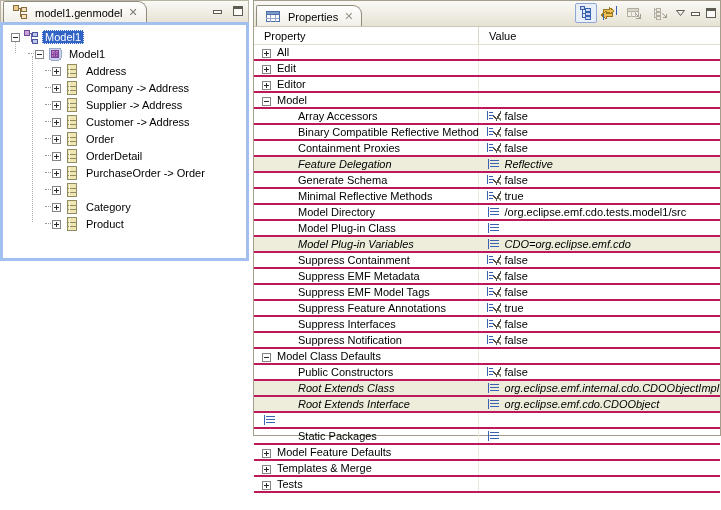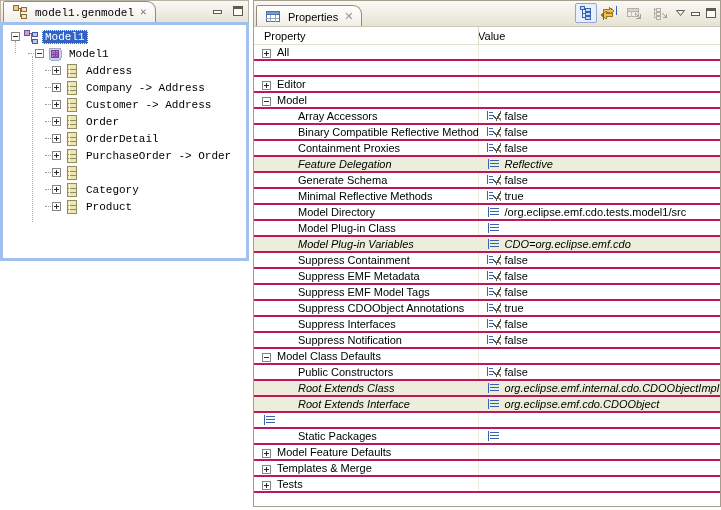--- a/index.html
+++ b/index.html
@@ -2,21 +2,21 @@
 <html><head>
 <meta charset="utf-8">
 <style>
   * { margin:0; padding:0; box-sizing:border-box; }
   html,body { width:721px; height:510px; background:#ffffff; overflow:hidden;
     font-family:"Liberation Sans","DejaVu Sans",sans-serif; font-size:11px; color:#000; }
 
   .panel { position:absolute; }
 
   
-  #editor-panel { left:0; top:1; width:249px; height:262px;font-family:Liberation Mono, monospace; }
+  #editor-panel { left:0; top:1; width:249px; height:262px; }
   .tabrow { position:relative; height:22px;
     background:linear-gradient(#FAF9F5,#E6E2D4); border:1px solid #B9B3A3; border-bottom:none;
     display:flex; align-items:flex-end; }
   .tab { display:flex; align-items:center; gap:4px; height:21px; padding:0 8px 0 5px;
     background:linear-gradient(#FFFFFF,#F1EFE7); border:1px solid #918B7D; border-bottom:none;
     border-radius:2px 9px 0 0; margin-left:2px; white-space:nowrap; }
   .tab .title { padding-top:1px; }
   .winbtns { position:absolute; right:4px; top:3px; display:flex; gap:7px; align-items:center; }
   .winbtn { width:13px; height:13px; display:flex; align-items:center; justify-content:center; cursor:default; }
   .closex { color:#7E7A70; font-weight:bold; font-size:11px; line-height:10px; margin-left:2px; }
@@ -25,32 +25,32 @@
     padding-top:3px; overflow:hidden; }
   .tree-row { position:relative; height:17px; display:flex; align-items:center; white-space:nowrap; }
   .expander { width:9px; height:9px; flex:0 0 9px; display:inline-block; }
   .hdots { display:inline-block; width:6px; height:1px; border-top:1px dotted #9A9A9A; margin-right:1px; }
   .ticon { width:16px; height:16px; flex:0 0 16px; margin:0 3px 0 3px; display:inline-block; }
   .tlabel { padding:1px 3px; }
   .tlabel.selected { background:#3163C5; color:#fff; outline:1px dotted #EFF3FB; outline-offset:-1px; }
   .guide { position:absolute; width:1px; border-left:1px dotted #ABABAB; }
 
   
-  #props-panel { left:253px; top:0; width:468px; height:507px; border:1px solid #A69E8C; background:#fff; }
+  #props-panel { left:253px; top:0; width:468px; height:436px; border:1px solid #A69E8C; background:#fff; }
   #props-tabrow { height:26px; background:linear-gradient(#FAF9F5,#E6E2D4); border:none;
     border-bottom:1px solid #CBC6B6; display:flex; align-items:flex-end; position:relative; }
   #props-toolbar { position:absolute; right:3px; top:2px; display:flex; align-items:center; gap:2px; }
   .tbtn { width:22px; height:20px; display:flex; align-items:center; justify-content:center; }
   .tbtn.sel { border:1px solid #8FA7D2; background:#EAF0FA; border-radius:2px; }
   .menu-chevron { width:14px; height:18px; display:flex; align-items:center; justify-content:center; margin-left:2px;}
 
   #cols { position:relative; height:18px; background:#fff; border-bottom:1px solid #E3DFD2;
     display:flex; align-items:center; }
   #col-prop { width:224px; padding-left:10px; }
-  #col-val  { }
+  #col-val  { padding-left:11px; }
   #col-sash { position:absolute; left:224px; top:0; bottom:0; width:1px; background:#D9D5C7; }
 
   #prop-rows { position:relative; }
   #rows-vline { position:absolute; left:224px; top:0; height:448px; width:1px; background:#ECE9DD; }
   .prow { position:relative; height:16px; display:flex; align-items:center;
     border-bottom:2px solid #be185d; }
   .prow.hl { background:#EEEDDB;font-style:italic; }
   .pcell-l { width:224px; height:100%; display:flex; align-items:center; overflow:hidden; white-space:nowrap; }
   .pcell-r { width:243px; height:100%; display:flex; align-items:center; overflow:hidden; white-space:nowrap; padding-left:8px; }
   .cat .pcell-l { padding-left:8px; gap:6px; }
@@ -139,20 +139,34 @@
           <span class="expander"><svg width="9" height="9" viewBox="0 0 9 9" shape-rendering="crispEdges">
               <rect x="0.5" y="0.5" width="8" height="8" fill="#FFFFFF" stroke="#848484"></rect>
        <path d="M2 4.5 H7 M4.5 2 V7" stroke="#2B2B2B"></path>
             </svg></span>
           <span class="ticon"><svg width="16" height="16" viewBox="0 0 16 16" shape-rendering="crispEdges">
               <rect x="3.5" y="1.5" width="9" height="13" fill="#EFE6B3" stroke="#8F8C64"></rect>
        <path d="M4 6.5 h8 M4 10.5 h8" stroke="#8F8C64"></path>
        <path d="M5 2.5 v11" stroke="#FBF6DD"></path>
             </svg></span>
           <span class="tlabel">Company -&gt; Address</span>
+        </div>
+        <div class="tree-row">
+          <span style="display: inline-block; width: 42px; flex: 0 0 auto;"></span>
+          <span class="hdots"></span>
+          <span class="expander"><svg width="9" height="9" viewBox="0 0 9 9" shape-rendering="crispEdges">
+              <rect x="0.5" y="0.5" width="8" height="8" fill="#FFFFFF" stroke="#848484"></rect>
+       <path d="M2 4.5 H7 M4.5 2 V7" stroke="#2B2B2B"></path>
+            </svg></span>
+          <span class="ticon"><svg width="16" height="16" viewBox="0 0 16 16" shape-rendering="crispEdges">
+              <rect x="3.5" y="1.5" width="9" height="13" fill="#EFE6B3" stroke="#8F8C64"></rect>
+       <path d="M4 6.5 h8 M4 10.5 h8" stroke="#8F8C64"></path>
+       <path d="M5 2.5 v11" stroke="#FBF6DD"></path>
+            </svg></span>
+          <span class="tlabel">Supplier -&gt; Address</span>
         </div>
         <div class="tree-row">
           <span style="display: inline-block; width: 42px; flex: 0 0 auto;"></span>
           <span class="hdots"></span>
           <span class="expander"><svg width="9" height="9" viewBox="0 0 9 9" shape-rendering="crispEdges">
               <rect x="0.5" y="0.5" width="8" height="8" fill="#FFFFFF" stroke="#848484"></rect>
        <path d="M2 4.5 H7 M4.5 2 V7" stroke="#2B2B2B"></path>
             </svg></span>
           <span class="ticon"><svg width="16" height="16" viewBox="0 0 16 16" shape-rendering="crispEdges">
               <rect x="3.5" y="1.5" width="9" height="13" fill="#EFE6B3" stroke="#8F8C64"></rect>
@@ -323,20 +337,27 @@
         <span class="pcell-l">
           <span class="expander"><svg width="9" height="9" viewBox="0 0 9 9" shape-rendering="crispEdges">
               <rect x="0.5" y="0.5" width="8" height="8" fill="#FFFFFF" stroke="#848484"></rect>
        <path d="M2 4.5 H7 M4.5 2 V7" stroke="#2B2B2B"></path>
             </svg></span>
           <span>All</span>
         </span>
         <span class="pcell-r"></span>
       </div>
       <div class="prow cat">
+        <span class="pcell-l">
+          <span class="expander"><svg width="9" height="9" viewBox="0 0 9 9" shape-rendering="crispEdges">
+              <rect x="0.5" y="0.5" width="8" height="8" fill="#FFFFFF" stroke="#848484"></rect>
+       <path d="M2 4.5 H7 M4.5 2 V7" stroke="#2B2B2B"></path>
+            </svg></span>
+          <span>Edit</span>
+        </span>
         <span class="pcell-r"></span>
       </div>
       <div class="prow cat">
         <span class="pcell-l">
           <span class="expander"><svg width="9" height="9" viewBox="0 0 9 9" shape-rendering="crispEdges">
               <rect x="0.5" y="0.5" width="8" height="8" fill="#FFFFFF" stroke="#848484"></rect>
        <path d="M2 4.5 H7 M4.5 2 V7" stroke="#2B2B2B"></path>
             </svg></span>
           <span>Editor</span>
         </span>
@@ -507,21 +528,21 @@
               <path d="M1.5 1 V10" stroke="#3A62B0"></path>
        <path d="M3 2 H7 M3 5 H8 M3 8 H7" stroke="#3A62B0"></path>
        <path d="M8 6 L10.5 9.5 L15 1.5" stroke="#555046" stroke-width="1.6" fill="none"></path>
        <path d="M12.5 8 l2.5 2.5 M15 8 l-2.5 2.5" stroke="#8A857A"></path>
             </svg></span>
           <span>false</span>
         </span>
       </div>
       <div class="prow leaf">
         <span class="pcell-l">
-          <span>Suppress CDOObject Annotations</span>
+          <span>Suppress Feature Annotations</span>
         </span>
         <span class="pcell-r">
           <span class="vicon"><svg width="17" height="12" viewBox="0 0 17 12" shape-rendering="crispEdges">
               <path d="M1.5 1 V10" stroke="#3A62B0"></path>
        <path d="M3 2 H7 M3 5 H8 M3 8 H7" stroke="#3A62B0"></path>
        <path d="M8 6 L10.5 9.5 L15 1.5" stroke="#555046" stroke-width="1.6" fill="none"></path>
        <path d="M12.5 8 l2.5 2.5 M15 8 l-2.5 2.5" stroke="#8A857A"></path>
             </svg></span>
           <span>true</span>
         </span>

